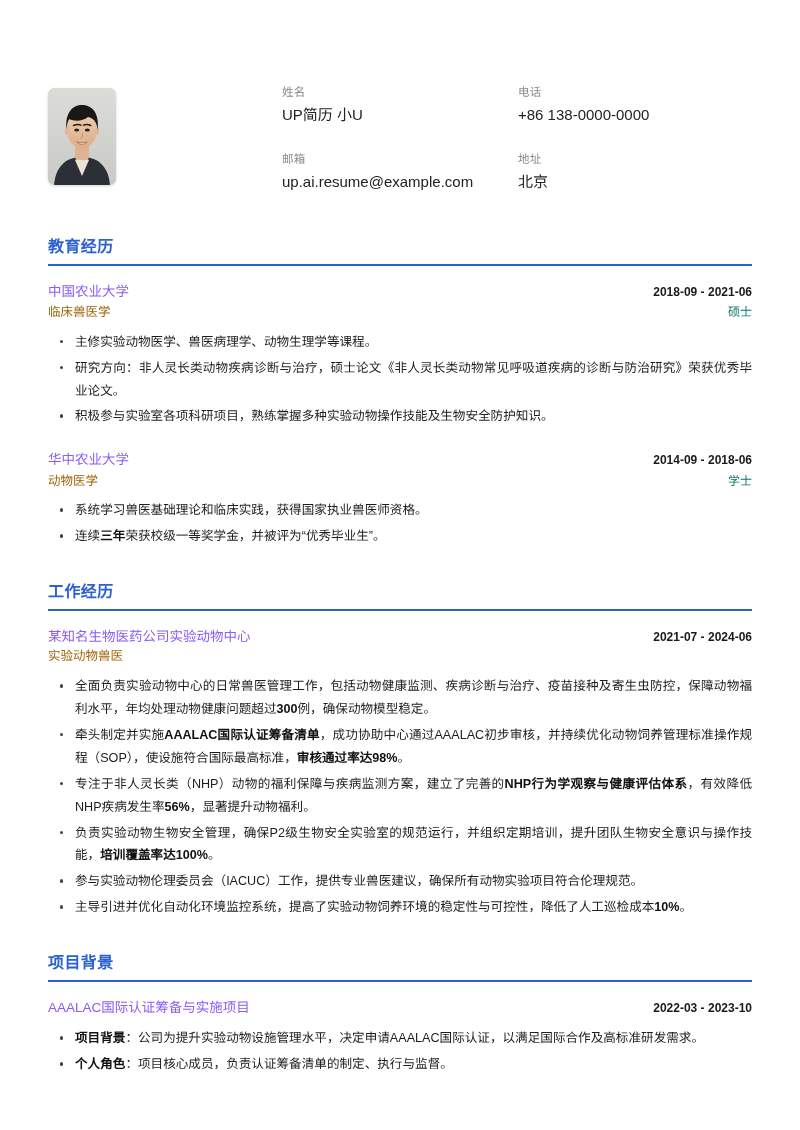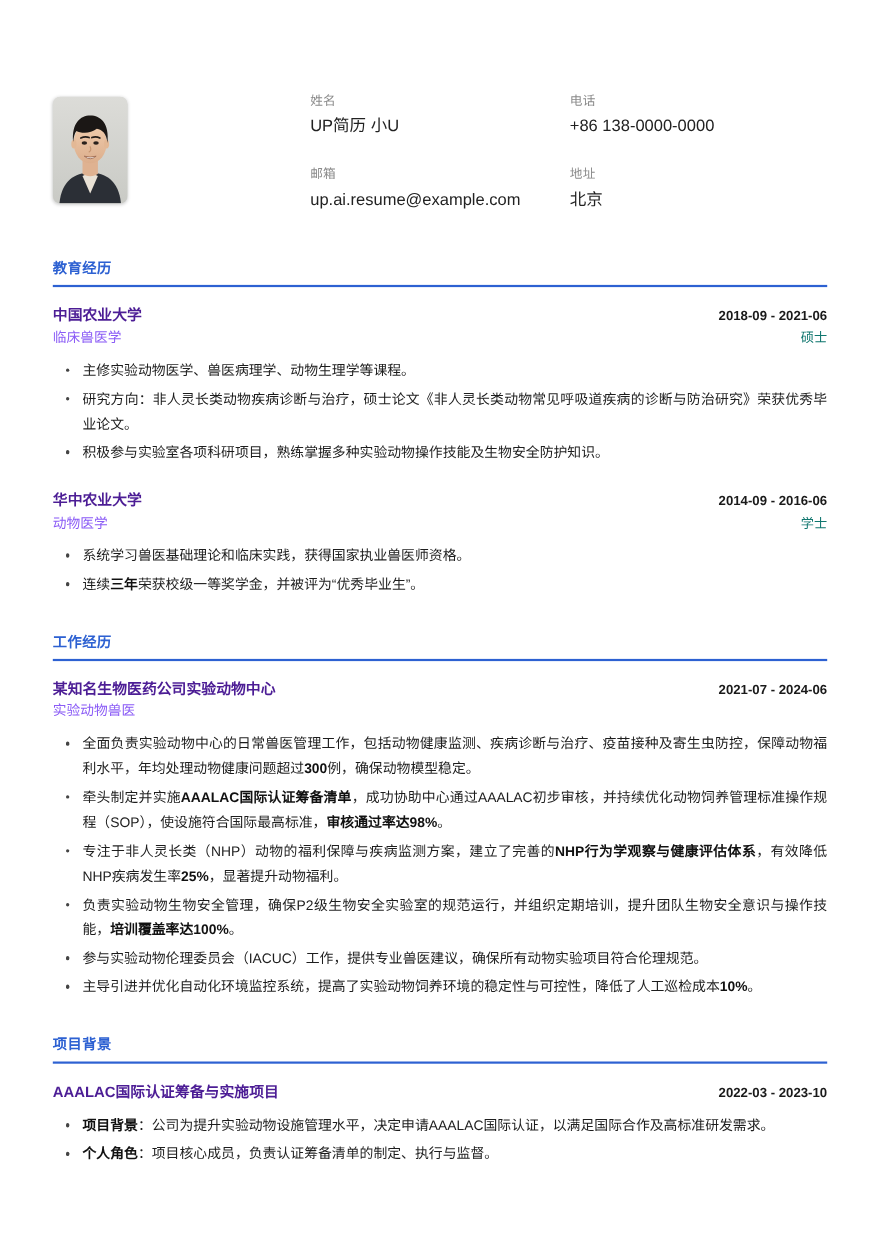--- a/index.html
+++ b/index.html
@@ -62,21 +62,21 @@
   .field-value {
     font-size: 15px;
     color: #222222;
     line-height: 1.35;
     font-weight: 400;
   }
 
   
   .section { margin-top: 30px; }
   .section-title {
-    font-size: 13px;
+    font-size: 16px;
     font-weight: 700;
     color: #2d61d2;
     letter-spacing: 0.4px;
     padding-bottom: 7px;
   }
   .section-rule {
     height: 2px;
     background: #2d61d2;
     width: 100%;
     margin-bottom: 16px;
@@ -84,34 +84,34 @@
 
   .entry { margin-bottom: 6px; }
   .entry + .entry { margin-top: 22px; }
   .entry-row {
     display: flex;
     justify-content: space-between;
     align-items: baseline;
   }
   .entry-org {
     font-size: 13.5px;
-    font-weight: 700;
-    color: #4c1d95;
+    font-weight: 400;
+    color: #8b5cf6;
     line-height: 1.5;
   }
   .entry-date {
     font-size: 12px;
     font-weight: 700;
     color: #1a1a1a;
     white-space: nowrap;
     text-align: center;
   }
   .entry-role {
     font-size: 12.5px;
-    color: #8b5cf6;
+    color: #a16207;
     line-height: 1.5;
   }
   .entry-degree {
     font-size: 12px;
     color: #0f766e;
     white-space: nowrap;
   }
 
   ul.bullets {
     list-style: none;
@@ -219,21 +219,21 @@
           </div>
           <ul class="bullets">
             <li>主修实验动物医学、兽医病理学、动物生理学等课程。</li>
             <li>研究方向：非人灵长类动物疾病诊断与治疗，硕士论文《非人灵长类动物常见呼吸道疾病的诊断与防治研究》荣获优秀毕业论文。</li>
             <li>积极参与实验室各项科研项目，熟练掌握多种实验动物操作技能及生物安全防护知识。</li>
           </ul>
         </div>
         <div class="entry">
           <div class="entry-row">
             <div class="entry-org">华中农业大学</div>
-            <div class="entry-date">2014-09 - 2016-06</div>
+            <div class="entry-date">2014-09 - 2018-06</div>
           </div>
           <div class="entry-row">
             <div class="entry-role">动物医学</div>
             <div class="entry-degree">学士</div>
           </div>
           <ul class="bullets">
             <li>系统学习兽医基础理论和临床实践，获得国家执业兽医师资格。</li>
             <li>连续<b>三年</b>荣获校级一等奖学金，并被评为“优秀毕业生”。</li>
           </ul>
         </div>
@@ -246,21 +246,21 @@
             <div class="entry-org">某知名生物医药公司实验动物中心</div>
             <div class="entry-date">2021-07 - 2024-06</div>
           </div>
           <div class="entry-row">
             <div class="entry-role">实验动物兽医</div>
             <div class="entry-degree"></div>
           </div>
           <ul class="bullets">
             <li>全面负责实验动物中心的日常兽医管理工作，包括动物健康监测、疾病诊断与治疗、疫苗接种及寄生虫防控，保障动物福利水平，年均处理动物健康问题超过<b>300</b>例，确保动物模型稳定。</li>
             <li>牵头制定并实施<b>AAALAC国际认证筹备清单</b>，成功协助中心通过AAALAC初步审核，并持续优化动物饲养管理标准操作规程（SOP），使设施符合国际最高标准，<b>审核通过率达98%</b>。</li>
-            <li>专注于非人灵长类（NHP）动物的福利保障与疾病监测方案，建立了完善的<b>NHP行为学观察与健康评估体系</b>，有效降低NHP疾病发生率<b>25%</b>，显著提升动物福利。</li>
+            <li>专注于非人灵长类（NHP）动物的福利保障与疾病监测方案，建立了完善的<b>NHP行为学观察与健康评估体系</b>，有效降低NHP疾病发生率<b>56%</b>，显著提升动物福利。</li>
             <li>负责实验动物生物安全管理，确保P2级生物安全实验室的规范运行，并组织定期培训，提升团队生物安全意识与操作技能，<b>培训覆盖率达100%</b>。</li>
             <li>参与实验动物伦理委员会（IACUC）工作，提供专业兽医建议，确保所有动物实验项目符合伦理规范。</li>
             <li>主导引进并优化自动化环境监控系统，提高了实验动物饲养环境的稳定性与可控性，降低了人工巡检成本<b>10%</b>。</li>
           </ul>
         </div>
       </div>
       <div class="section">
         <div class="section-title">项目背景</div>
         <div class="section-rule"></div>
         <div class="entry">

